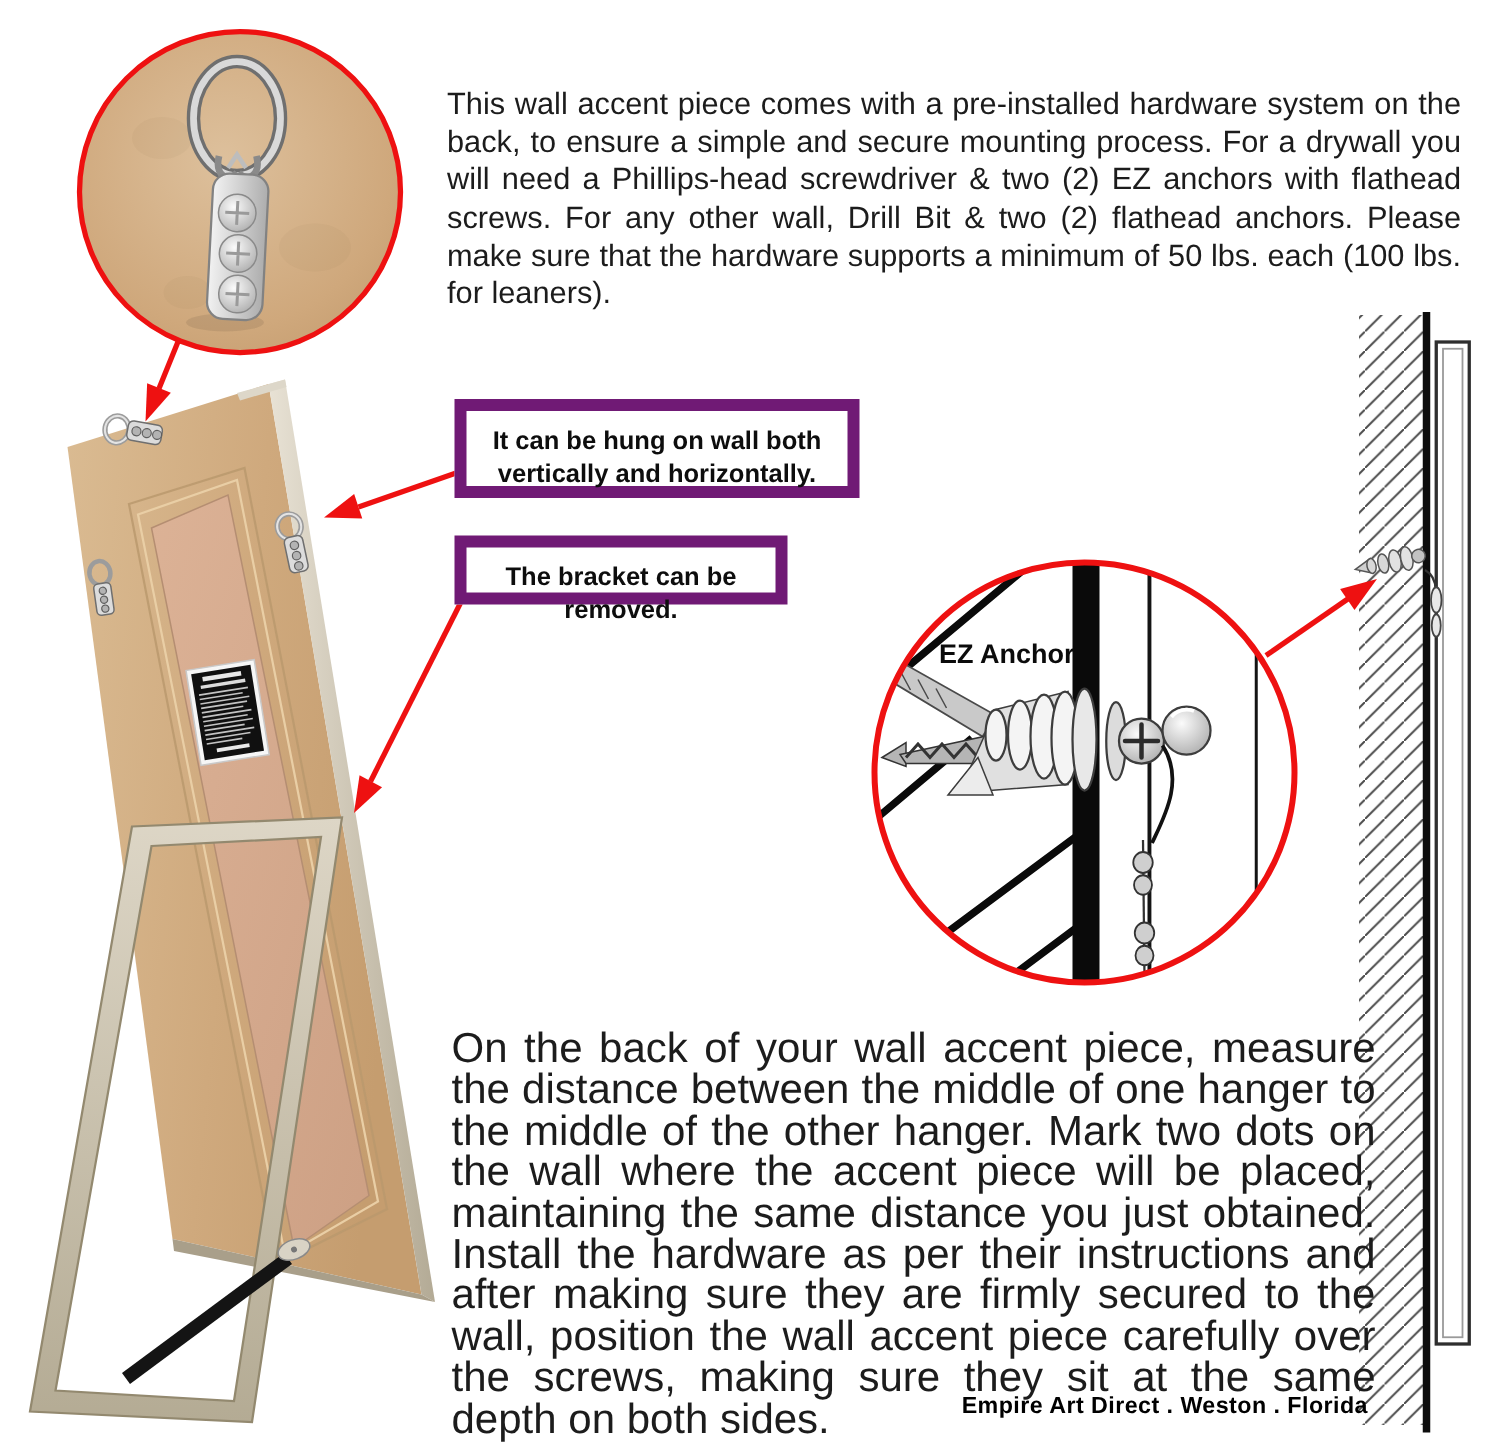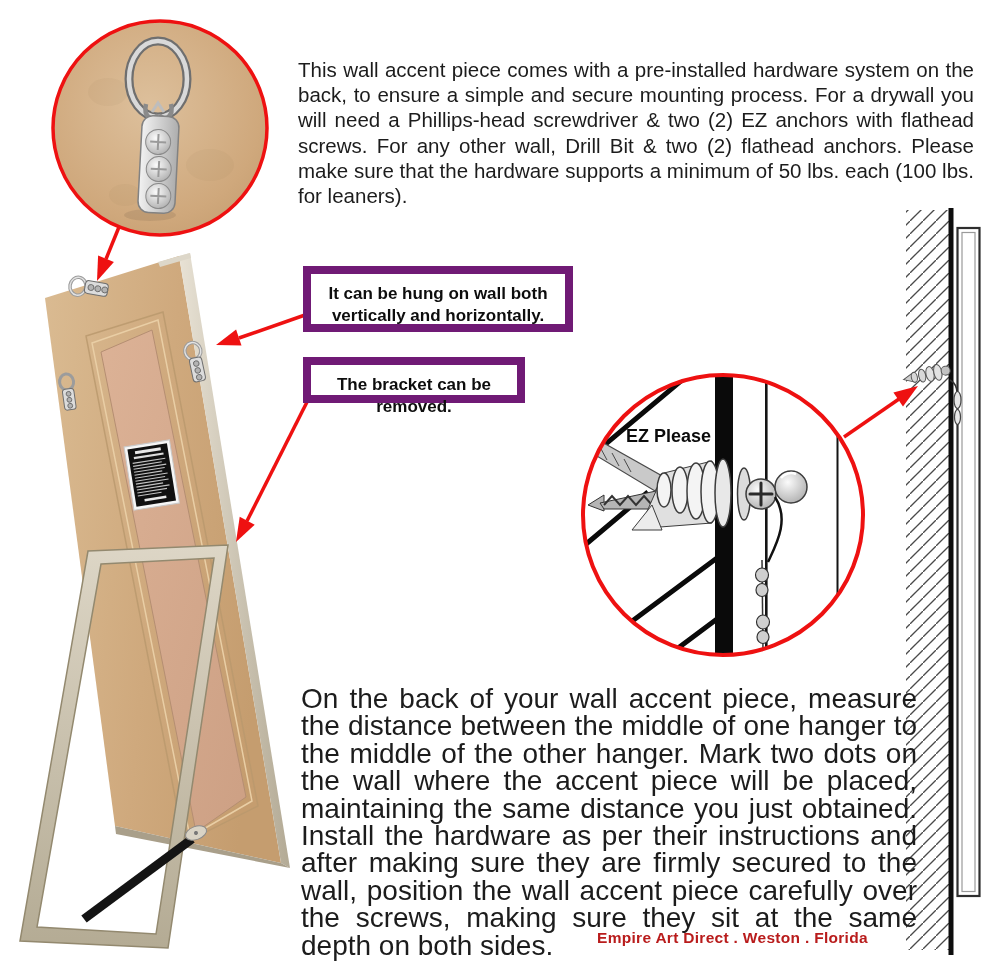--- a/index.html
+++ b/index.html
@@ -11,21 +11,21 @@
   .txt{position:absolute;white-space:normal;}
   .para{font-size:20.5px;line-height:25.2px;text-align:justify;color:#1c1c1c;}
   .para.bottom{font-size:28px;line-height:27.4px;}
   .notebox{
     position:absolute;box-sizing:border-box;border:8px solid #701a75;background:#ffffff;
     font-weight:bold;font-size:17px;line-height:22px;text-align:center;color:#0d0d0d;
   }
   .ezlabel{position:absolute;font-weight:bold;font-size:18px;color:#0b0b0b;}
   .footer{
     position:absolute;font-weight:bold;font-size:15.5px;letter-spacing:.3px;
-    color:#b91c1c;text-align:left;
+    color:#000000;text-align:right;
   }
 </style>
 </head>
 <body>
 
 <div class="stage">
 
 <svg width="990" height="970" viewBox="0 0 990 970">
   <defs>
     <radialGradient id="tanGrad" cx="45%" cy="40%" r="75%">
@@ -225,19 +225,19 @@
     <circle cx="723" cy="515" r="140" fill="none" stroke="#ee1111" stroke-width="4"></circle>
   </g>
 </svg>
 
 <div class="txt para" style="left:298px;top:57px;width:676px;">This wall accent piece comes with a pre-installed hardware system on the back, to ensure a simple and secure mounting process.  For a drywall you will need a Phillips-head screwdriver &amp; two (2) EZ anchors with flathead screws. For any other wall, Drill Bit &amp; two (2) flathead anchors.  Please make sure that the hardware supports a minimum of 50 lbs. each (100 lbs. for leaners).</div>
 
 <div class="notebox" style="left:303px;top:266px;width:270px;height:66px;padding:9px 4px 0;">It can be hung on wall both vertically and horizontally.</div>
 
 <div class="notebox" style="left:303px;top:357px;width:222px;height:46px;padding:9px 4px 0;">The bracket can be removed.</div>
 
-<div class="ezlabel" style="left:626px;top:426px;">EZ Please</div>
+<div class="ezlabel" style="left:626px;top:426px;">EZ Anchor</div>
 
 <div class="txt para bottom" style="left:301px;top:685px;width:616px;">On the back of your wall accent piece, measure the distance between the middle of one hanger to the middle of the other hanger. Mark two dots on the wall where the accent piece will be placed, maintaining the same distance you just obtained. Install the hardware as per their instructions and after making sure they are firmly secured to the wall, position the wall accent piece carefully over the screws, making sure they sit at the same depth on both sides.</div>
 
 <div class="footer" style="left:597px;top:929px;width:315px;">Empire Art Direct  . Weston . Florida</div>
 
 </div>
 
 </body></html>

